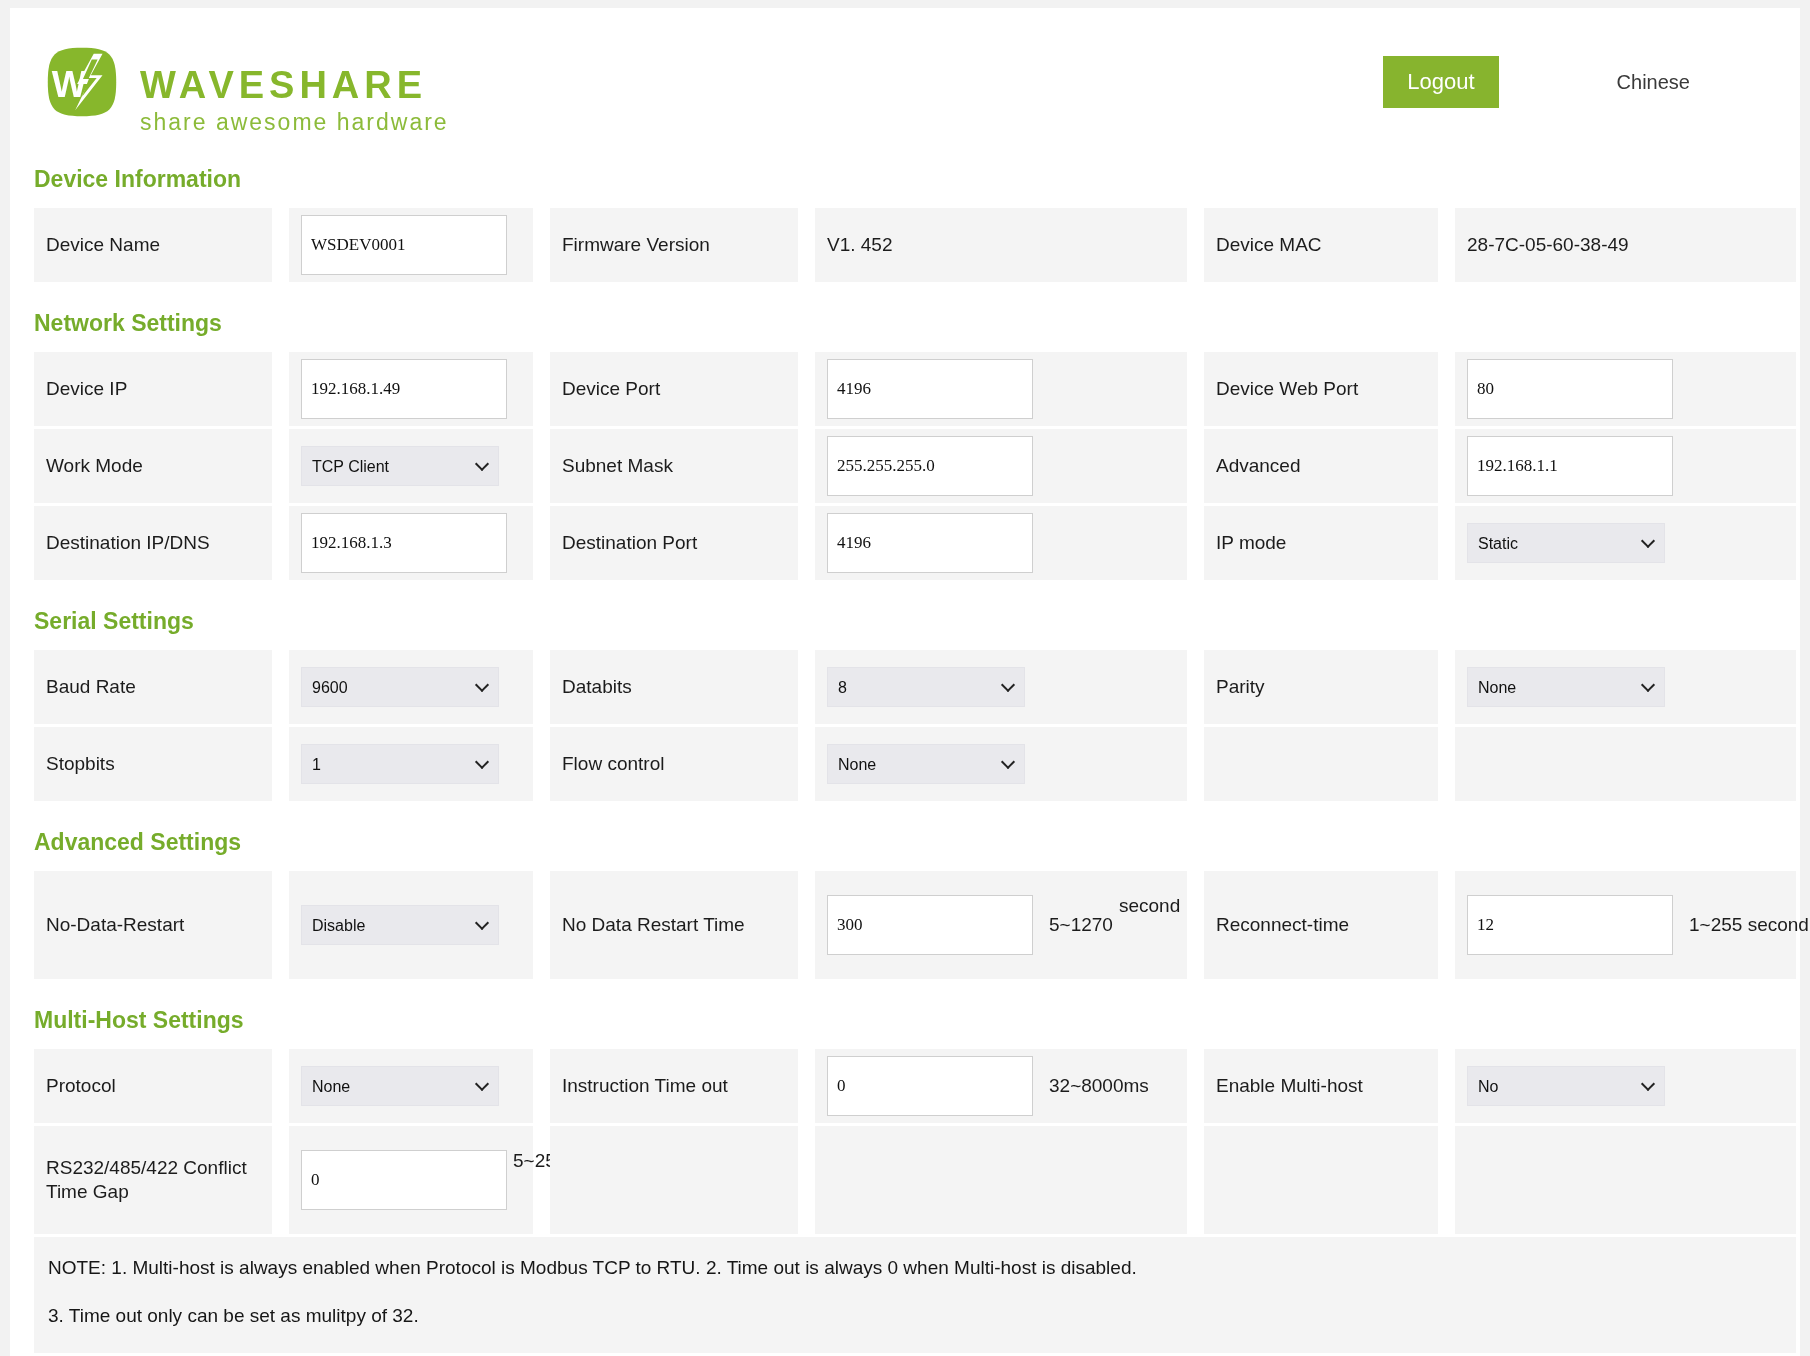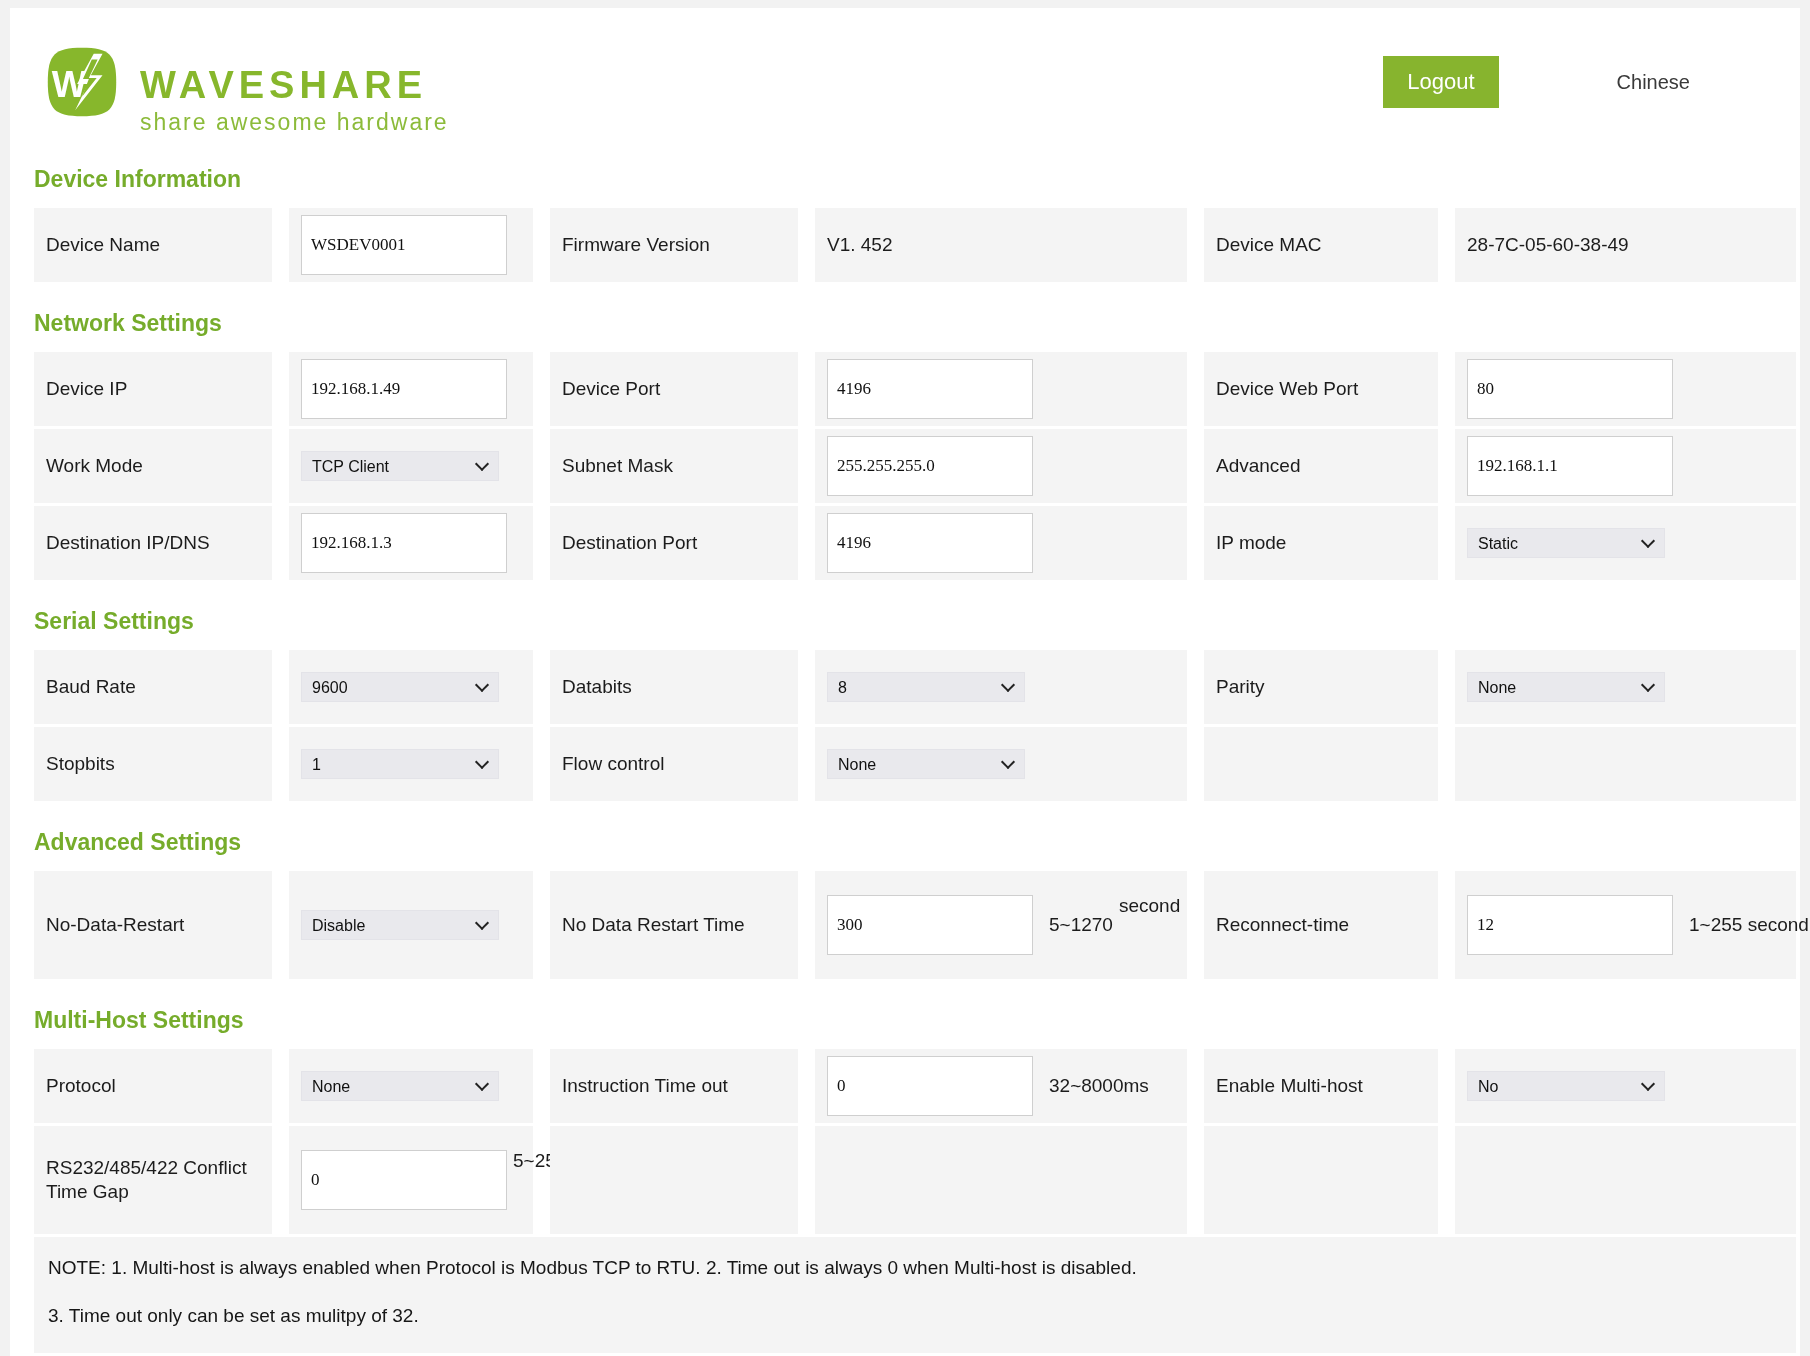--- a/index.html
+++ b/index.html
@@ -36,21 +36,21 @@
     background:#f4f4f4;display:flex;align-items:center;min-height:74px;
     padding:6px 12px;box-sizing:border-box;font-size:19px;
   }
   .row.tall .cell{min-height:108px;}
   .lab{color:#1c1c1c;line-height:1.25;}
   input.txt{
     width:206px;height:60px;border:1px solid #cfcfcf;background:#ffffff;
     font-family:"Liberation Serif",serif;font-size:17px;color:#111;
     padding:0 9px;box-sizing:border-box;outline:none;
   }
-  .sel{position:relative;width:198px;height:30px;flex:0 0 auto;}
+  .sel{position:relative;width:198px;height:40px;flex:0 0 auto;}
   .sel select{
     -webkit-appearance:none;appearance:none;width:100%;height:100%;
     border:1px solid #e3e3e8;background:#e9e9ed;border-radius:0;
     font-family:"Liberation Sans",sans-serif;font-size:16px;color:#111;
     padding:0 28px 0 10px;outline:none;cursor:pointer;
   }
   .chev{
     position:absolute;right:12px;top:50%;width:8px;height:8px;
     border-right:2px solid #222;border-bottom:2px solid #222;
     transform:translateY(-70%) rotate(45deg);pointer-events:none;

